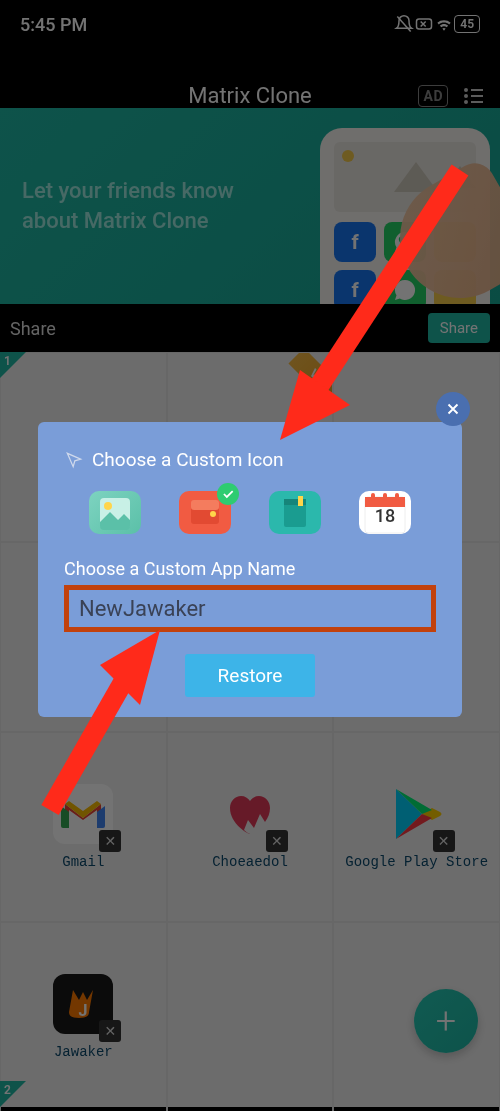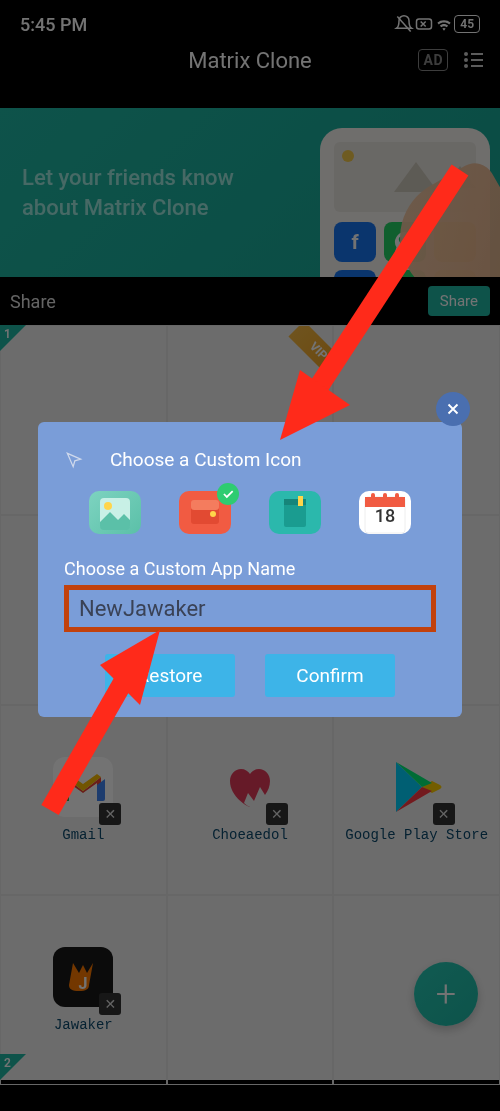--- a/index.html
+++ b/index.html
@@ -5,28 +5,28 @@
   * { margin: 0; padding: 0; box-sizing: border-box; font-family: -apple-system, BlinkMacSystemFont, "Segoe UI", Roboto, sans-serif; }
   body { width: 500px; height: 1111px; background: #000; position: relative; overflow: hidden; }
 
   
   .status-bar { height: 48px; background: #000; color: #fff; display: flex; align-items: center; justify-content: space-between; padding: 0 20px; font-size: 18px; font-weight: 500; }
   .status-right { display: flex; align-items: center; }
   .status-right svg { width: 20px; height: 20px; }
   .battery-box { border: 1.5px solid #fff; border-radius: 4px; padding: 1px 5px; font-size: 12px; font-weight: 600; display:flex; align-items:center; }
 
   
-  .app-header { height: 60px; background: #000; color: #fff; display: flex; align-items: flex-start; justify-content: center; position: relative; }
+  .app-header { height: 60px; background: #000; color: #fff; display: flex; align-items: flex-end; justify-content: center; position: relative; }
   .app-title { font-size: 22px; font-weight: 400; }
   .header-icons { position: absolute; right: 14px; display: flex; gap: 14px; align-items:center;}
   .header-icons .ad-box { border: 1.5px solid #888; color:#888; border-radius: 4px; font-size: 14px; padding: 2px 4px; font-weight:700; letter-spacing:0.5px;}
   .header-icons svg { width: 24px; height: 24px; }
 
   
-  .banner { height: 169px; background: linear-gradient(135deg,#1fb8a5 0%, #18a896 100%); color: #fff; display: flex; align-items: center; padding: 0 22px; position: relative; overflow: hidden; }
+  .banner { height: 196px; background: linear-gradient(135deg,#1fb8a5 0%, #18a896 100%); color: #fff; display: flex; align-items: center; padding: 0 22px; position: relative; overflow: hidden; }
   .banner-text { font-size: 22px; font-weight: 500; line-height: 1.35; color: #9ee8df; max-width: 230px;}
   .phone-mock { position: absolute; right: 10px; top: 20px; width: 170px; height: 200px; background: #f5f3f0; border-radius: 22px; padding: 14px; }
   .phone-screen { width: 100%; height: 70px; background: #e9e6e0; border-radius: 6px; margin-bottom: 10px; display:flex; align-items:center; justify-content:center; gap:6px;}
   .phone-sun { width:12px; height:12px; background:#f4c94a; border-radius:50%; align-self:flex-start; margin-top:8px; margin-left:8px; margin-right:auto;}
   .mtn { width:0;height:0;border-left:22px solid transparent;border-right:22px solid transparent;border-bottom:30px solid #cfcabc;}
   .mtn.sm{border-left-width:16px;border-right-width:16px;border-bottom-width:22px;}
   .phone-apps { display: grid; grid-template-columns: repeat(3,1fr); gap: 8px; }
   .mini-app { height: 40px; border-radius: 8px; display:flex;align-items:center;justify-content:center;color:#fff;font-size:20px;font-weight:700;}
   .mini-fb { background:#1877f2; }
   .mini-wa { background:#25d366; }
@@ -54,21 +54,21 @@
   .fab { position: absolute; right: 22px; bottom: 54px; width: 64px; height: 64px; border-radius: 50%; background: linear-gradient(135deg,#26c9b5,#1fb8a5); display:flex;align-items:center;justify-content:center; box-shadow: 0 4px 10px rgba(0,0,0,0.2);}
   .fab span{ color:#fff; font-size:36px; font-weight:300;}
 
   
   .dim { position: absolute; inset: 0; background: rgba(0,0,0,0.55); z-index: 10; }
 
   
   .modal { position: absolute; z-index: 20; left: 38px; right: 38px; top: 422px; background: #7a9dd8; border-radius: 6px; padding: 26px 26px 20px 26px; color: #fff; }
   .modal-close { position:absolute; top:-30px; right:-8px; width:34px; height:34px; border-radius:50%; background:#4a6fb0; display:flex;align-items:center;justify-content:center; }
   .modal-close svg{ width:18px;height:18px;}
-  .modal h3 { font-size: 19px; font-weight: 400; margin-bottom: 20px; display:flex; align-items:center; gap:26px;}
+  .modal h3 { font-size: 19px; font-weight: 400; margin-bottom: 20px; display:flex; align-items:center; gap:8px;}
   .icon-row { display: flex; justify-content: space-around; margin-bottom: 24px; padding: 0 6px;}
   .icon-opt { width: 52px; height: 43px; border-radius: 10px; position: relative; display:flex;align-items:center;justify-content:center;}
   .check-badge{ position:absolute; top:-8px; right:-8px; width:22px;height:22px;border-radius:50%;background:#2ecc71;display:flex;align-items:center;justify-content:center;}
   .check-badge svg{width:14px;height:14px;}
   .modal-sub { font-size: 18px; font-weight: 400; margin-bottom: 6px; }
   .name-input { width: 100%; border: 5px solid #c2410c; background: transparent; color: #3a4256; font-size: 22px; padding: 6px 10px; outline:none; font-weight:400;}
   .btn-row { display: flex; justify-content: center; gap: 30px; margin-top: 22px; }
   .modal-btn { background: #3db4e8; color: #fff; border: none; border-radius: 3px; padding: 10px 0; font-size: 19px; width: 130px; }
 
   
@@ -275,21 +275,20 @@
           <rect x="22" y="4" width="4" height="8" rx="2" fill="#f15b42"></rect>
           <rect x="34" y="4" width="4" height="8" rx="2" fill="#f15b42"></rect>
         </svg>
       <span style="position:absolute;bottom:8px;font-size:18px;color:#333;font-weight:500;">18</span>
     </div>
   </div>
   <div class="modal-sub">Choose a Custom App Name</div>
   <input class="name-input" value="NewJawaker" style="">
   <div class="btn-row">
     <button class="modal-btn">Restore</button>
-    <button class="modal-btn">Confirm</button>
   </div>
 </div>
 
 <svg class="arrow" style="left:250px; top:150px;" width="230" height="300" viewBox="0 0 230 300">
   <line class="arrow-line" x1="210" y1="20" x2="60" y2="250"></line>
   <polygon class="arrow-head" points="30,290 50,220 100,255"></polygon>
 </svg>
 <svg class="arrow" style="left:20px; top:610px;" width="160" height="220" viewBox="0 0 160 220">
   <line class="arrow-line" x1="30" y1="200" x2="110" y2="60"></line>
   <polygon class="arrow-head" points="140,20 80,55 120,95"></polygon>

